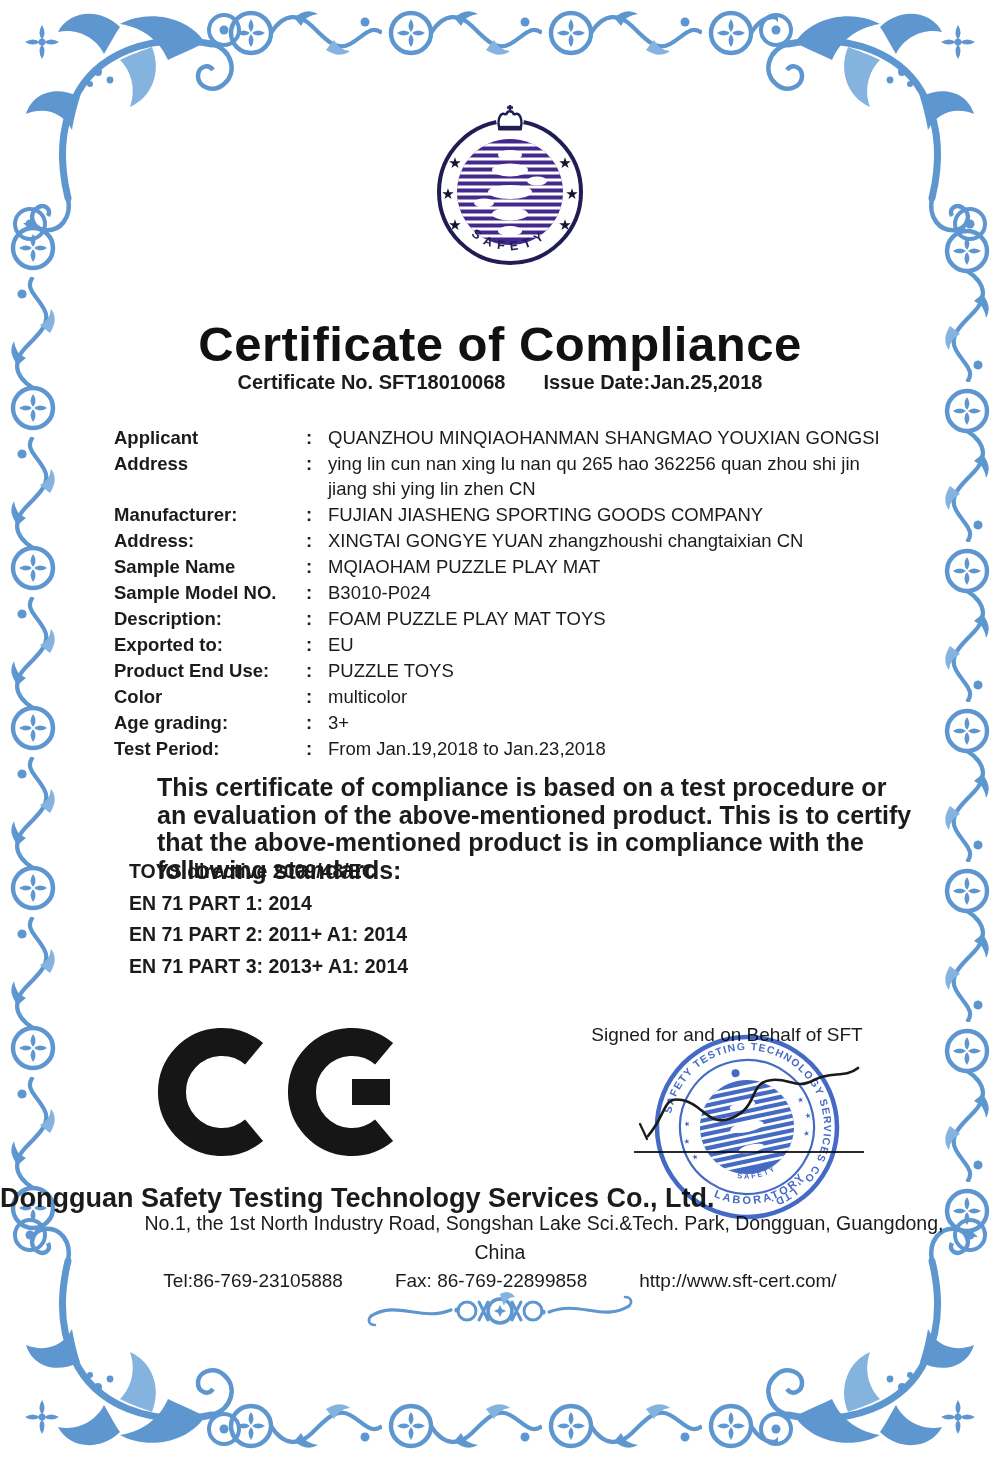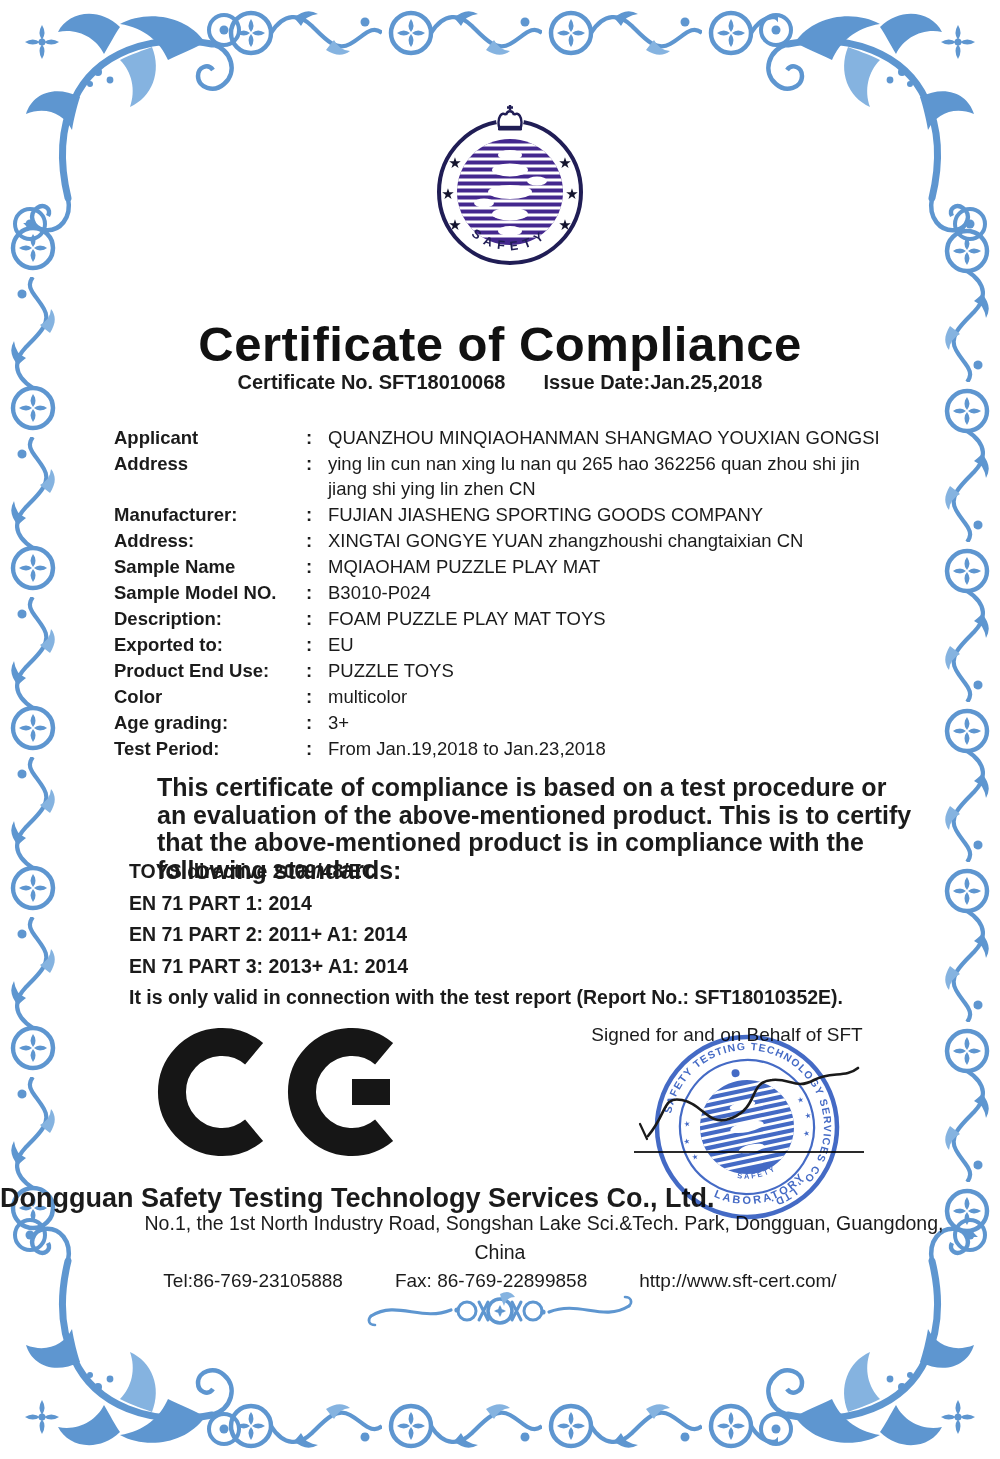--- a/index.html
+++ b/index.html
@@ -222,21 +222,20 @@
       <span class="val">From Jan.19,2018 to Jan.23,2018</span>
   </div>
 
   <div class="abs statement">This certificate of compliance is based on a test procedure or an evaluation of the above-mentioned product. This is to certify that the above-mentioned product is in compliance with the following standards:</div>
 
   <div class="abs standards">
     <div>TOYS directive 2009/48/EC</div>
     <div>EN 71 PART 1: 2014</div>
     <div>EN 71 PART 2: 2011+ A1: 2014</div>
     <div>EN 71 PART 3: 2013+ A1: 2014</div>
-    <div>It is only valid in connection with the test report (Report No.: SFT18010352E).</div>
   </div>
 
   <div class="abs ce-box">
     <span class="visually-hidden">CE</span>
     <svg viewBox="0 0 260 136" width="260" height="136" aria-hidden="true">
       <g stroke="#161616" fill="none">
         <path d="M98.1,29.7 A50,50 0 1 0 98.1,106.3" stroke-width="28"></path>
         <path d="M228.1,29.7 A50,50 0 1 0 228.1,106.3" stroke-width="28"></path>
         <path d="M196,68 H234" stroke-width="26"></path>
       </g>

